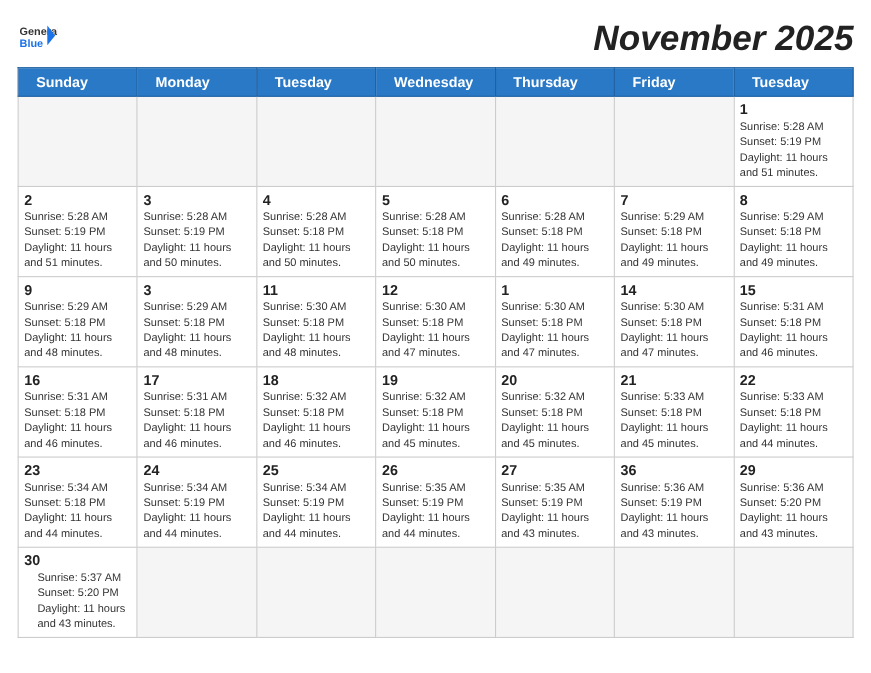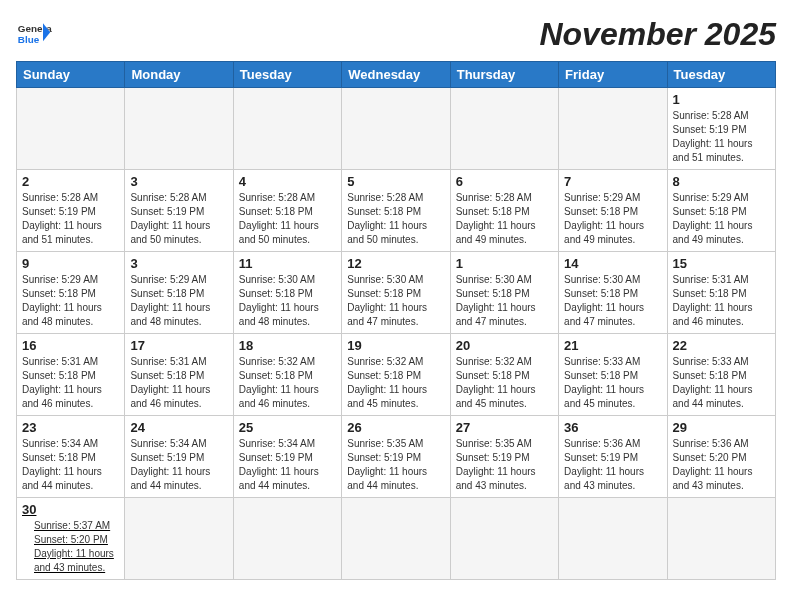--- a/index.html
+++ b/index.html
@@ -40,39 +40,38 @@
     }
     .calendar {
       width: 100%;
       border-collapse: collapse;
       border: 1px solid #ccc;
     }
     .calendar th {
       background-color: #2979c7;
       color: #fff;
       text-align: left;
-      padding: 5px 6px;
+      padding: 5px 16px;
       font-size: 13px;
       font-weight: bold;
       border: 1px solid #2060a0;
     }
     .calendar td {
       vertical-align: top;
       width: calc(100% / 7);
       border: 1px solid #ccc;
       padding: 4px 5px;
       height: 78px;
       background: #fff;
     }
     .calendar td.empty {
       background: #f5f5f5;
     }
     .calendar td.last-row {
       height: 70px;
-      text-decoration: underline;
     }
     .day-number {
       font-size: 13px;
       font-weight: bold;
       color: #222;
       margin-bottom: 2px;
     }
     .day-info {
       font-size: 10px;
       color: #333;

